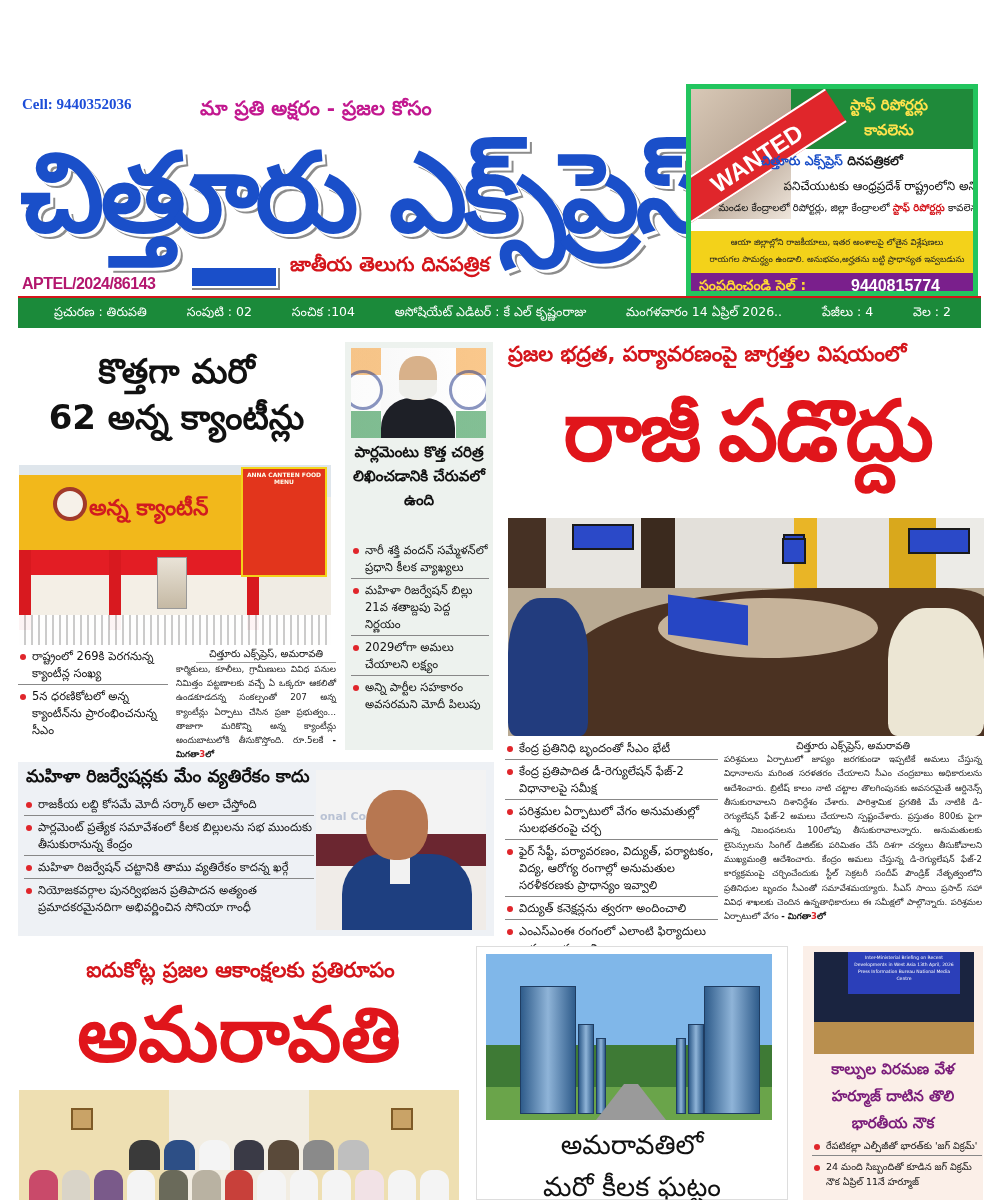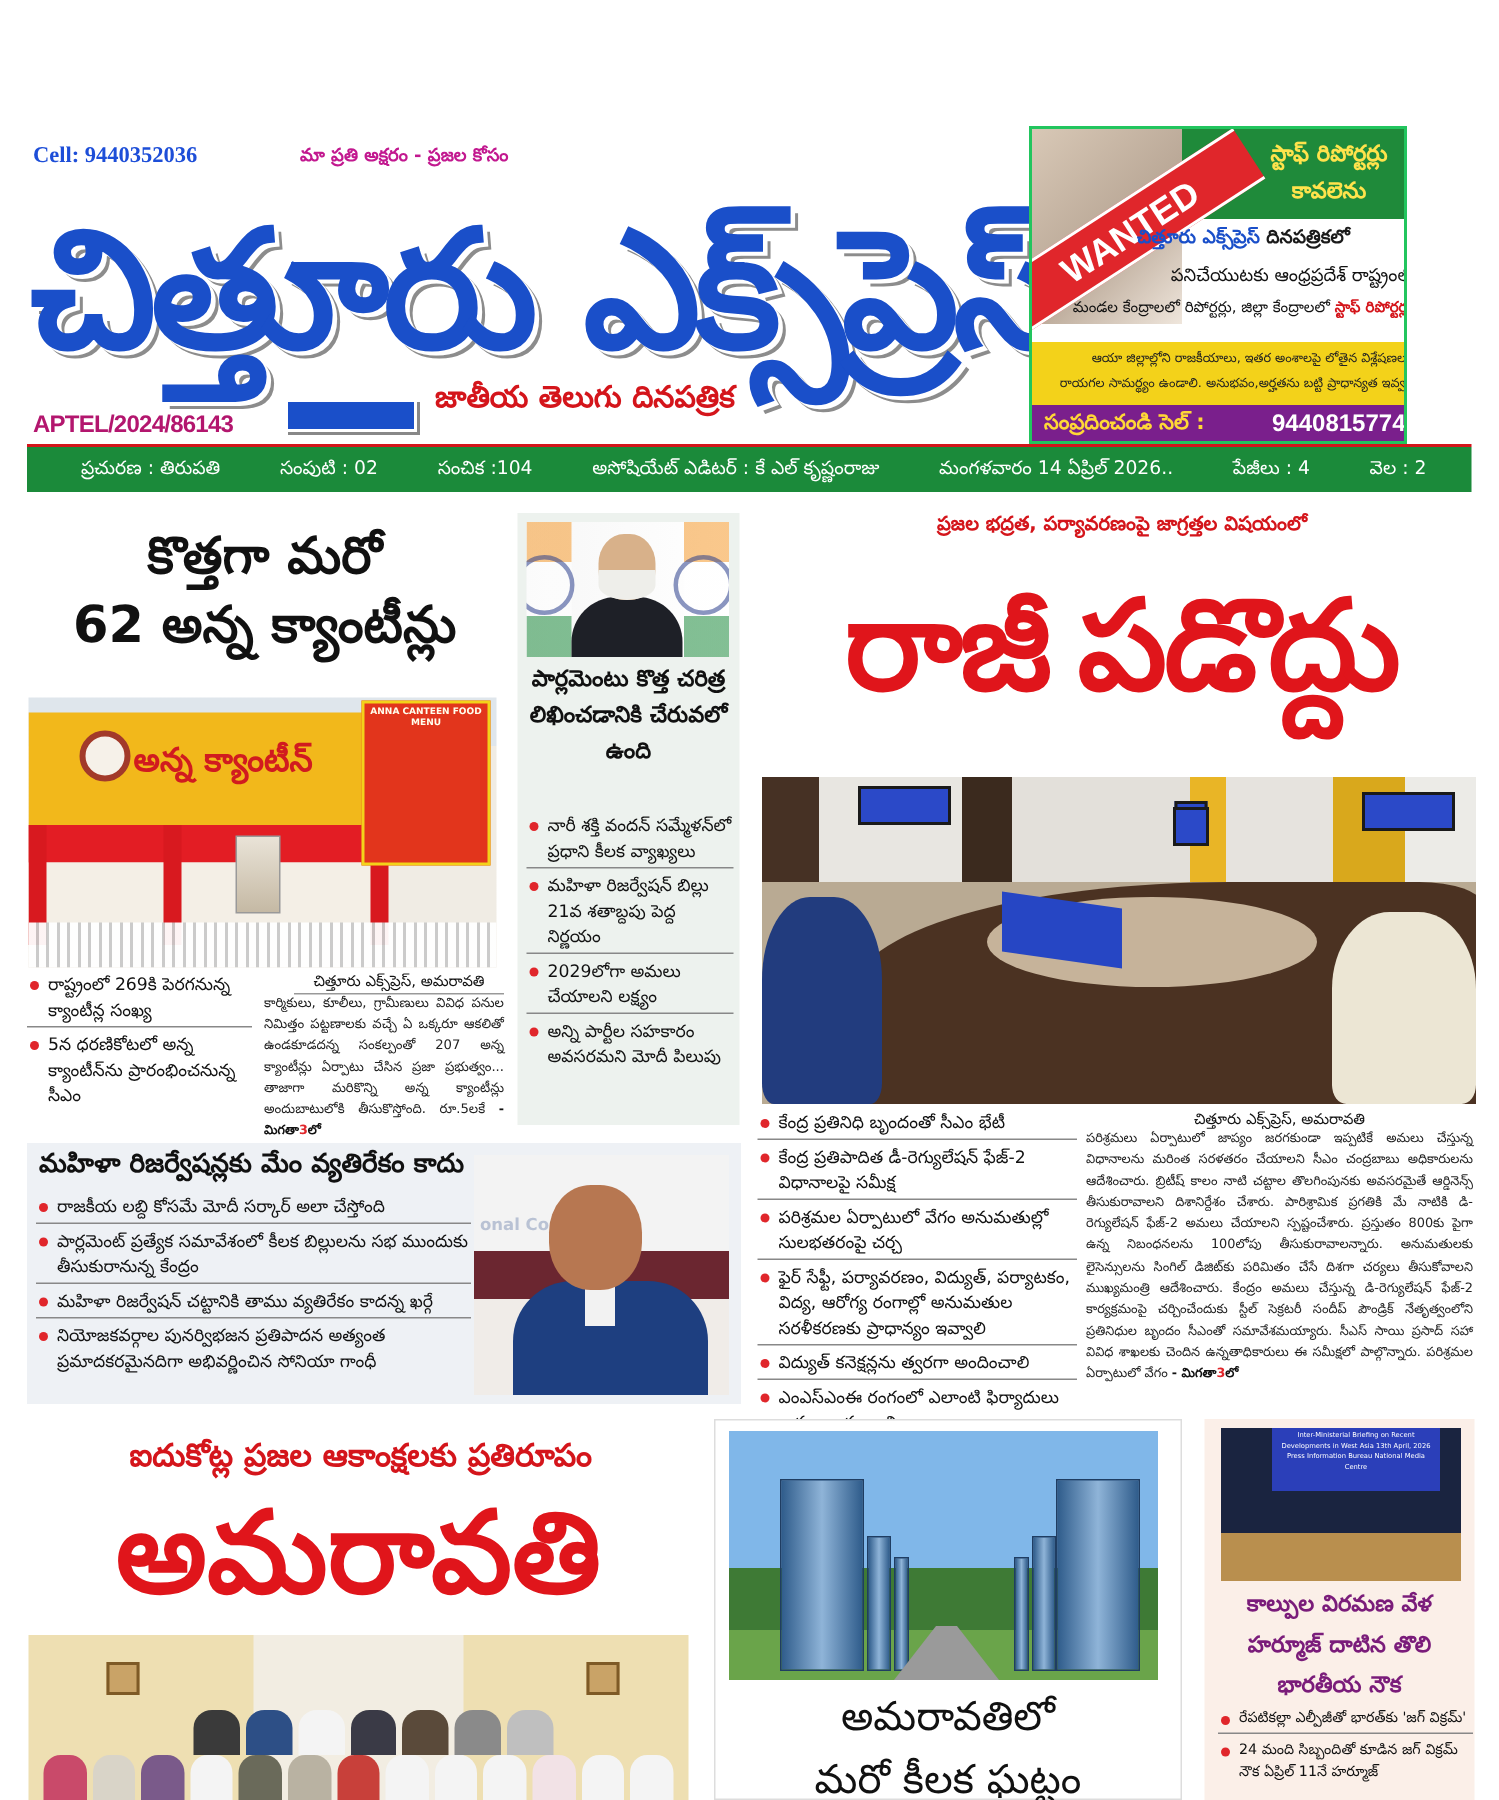--- a/index.html
+++ b/index.html
@@ -3,30 +3,30 @@
 <meta charset="utf-8">
 <style>
   * { box-sizing: border-box; margin: 0; padding: 0; }
   html, body { width: 999px; height: 1200px; overflow: hidden; background: #ffffff; }
   body { font-family: "DejaVu Sans", sans-serif; color: #1a1a1a; position: relative; }
 
   .abs { position: absolute; }
 
   
   .cell { left: 22px; top: 96px; font-family: Liberation Serif, serif; font-weight: bold; font-size: 15px; color: #1d4ed8; }
-  .slogan { left: 200px; top: 96px; font-size: 12px; color: #c2188f; font-weight: bold; }
+  .slogan { left: 200px; top: 96px; font-size: 20px; color: #c2188f; font-weight: bold; }
   .logo { left: 20px; top: 118px; width: 660px; height: 150px; font-size: 110px; line-height: 150px;
           font-weight: bold; color: #1a4fc9; letter-spacing: -4px; white-space: nowrap;
           text-shadow: 3px 3px 0 #ffffff, 5px 5px 0 #8c8c8c; }
   .tagline { left: 290px; top: 252px; font-size: 20px; font-weight: bold; color: #d4151b; }
   .regno { left: 22px; top: 275px; font-family: "Liberation Sans", sans-serif; font-size: 16px; font-weight: bold; color: #b3166e; letter-spacing: -0.5px; }
   .logo-underbar { left: 190px; top: 266px; width: 88px; height: 22px; background: #1a4fc9; border: 2px solid #fff; box-shadow: 2px 2px 0 #888; }
 
   
-  .ad { left: 686px; top: 84px; width: 252px; height: 212px; border: 2px solid #22c55e; overflow: hidden; background: #fff; }
+  .ad { left: 686px; top: 84px; width: 292px; height: 212px; border: 5px solid #22c55e; overflow: hidden; background: #fff; }
   .ad-photo { left: 0; top: 0; width: 100px; height: 130px; background: linear-gradient(135deg,#d8c8b6,#b9a796 55%,#efe6dc); }
   .ad-green { left: 100px; top: 0; width: 192px; height: 60px; background: #1f8a3a; }
   .ad-green-text { left: 108px; top: 4px; width: 180px; text-align: center; font-size: 15px; font-weight: bold; color: #ffe34c; line-height: 25px; }
   .ad-banner { left: -30px; top: 48px; width: 190px; height: 40px; background: #e0262b; color: #fff; font-family: "Liberation Sans", sans-serif;
                font-weight: bold; font-size: 24px; text-align: center; line-height: 40px; transform: rotate(-33deg); transform-origin: center; border-top: 2px solid #fff; border-bottom: 2px solid #fff; }
   .ad-line1 { left: 70px; top: 64px; width: 222px; font-size: 12.5px; font-weight: bold; color: #1a1a1a; }
   .ad-line1 .blue { color: #1a4fc9; }
   .ad-line2 { left: 40px; top: 90px; width: 250px; text-align: right; font-size: 12px; color: #111; }
   .ad-line3 { left: 4px; top: 113px; width: 286px; text-align: right; font-size: 10px; color: #111; }
   .ad-line3 .red { color: #d4151b; font-weight: bold; }
@@ -72,21 +72,21 @@
               background: linear-gradient(90deg, #f7f7f7 0%, #fff 100%); }
   .flag { top: 0; width: 30px; height: 90px; background: linear-gradient(#f59a2d 0 30%, #fff 30% 70%, #1d8b3d 70%); opacity: 0.55; }
   .chakra { top: 22px; width: 40px; height: 40px; border-radius: 50%; border: 3px solid #2a3e8c; opacity: 0.55; }
   .modi-face { left: 48px; top: 8px; width: 38px; height: 44px; border-radius: 45%; background: #d8b18a; }
   .modi-beard { left: 48px; top: 32px; width: 38px; height: 20px; border-radius: 0 0 50% 50%; background: #eeeeea; }
   .modi-coat { left: 30px; top: 50px; width: 74px; height: 40px; border-radius: 30px 30px 0 0; background: #1e2027; }
   .modi-head { left: 350px; top: 440px; width: 138px; text-align: center; font-size: 15px; font-weight: bold; line-height: 24px; color: #111; }
   .modi-bullets { left: 351px; top: 542px; width: 138px; }
 
   
-  .kicker { left: 508px; top: 342px; width: 480px; text-align: center; font-size: 13px; font-weight: bold; color: #d4151b; }
+  .kicker { left: 508px; top: 342px; width: 480px; font-size: 21px; font-weight: bold; color: #d4151b; }
   .lead-head { left: 505px; top: 372px; width: 485px; text-align: center; font-size: 84px; font-weight: bold; line-height: 120px; color: #e0151b; letter-spacing: -2px; white-space: nowrap; font-family: Liberation Serif, serif; }
   .lead-img { left: 508px; top: 518px; width: 476px; height: 218px; overflow: hidden; background: #b9aa93; }
   .li-wall { left: 0; top: 0; width: 476px; height: 70px; background: linear-gradient(90deg,#463124 0 8%, #e8e6e1 8% 28%, #3b2a1e 28% 35%, #e3e0da 35% 60%, #e9b526 60% 65%, #e6e3de 65% 80%, #d9a81c 80% 90%, #ecebe7 90%); }
   .li-screen { height: 26px; background: #2b49c8; border: 2px solid #1a1a1a; }
   .li-table { left: 60px; top: 70px; width: 420px; height: 148px; border-radius: 60% 10% 0 0 / 50% 10% 0 0; background: #4b3222; }
   .li-table-inner { left: 150px; top: 80px; width: 220px; height: 60px; border-radius: 50%; background: #c6b39a; }
   .li-mon { left: 160px; top: 82px; width: 80px; height: 40px; background: #2646c4; transform: skewY(8deg); }
   .li-person { border-radius: 40% 40% 10% 10%; }
   .li-blue { left: 0; top: 80px; width: 80px; height: 138px; background: #223c7e; }
   .li-white { left: 380px; top: 90px; width: 96px; height: 128px; background: #ece6d4; }

